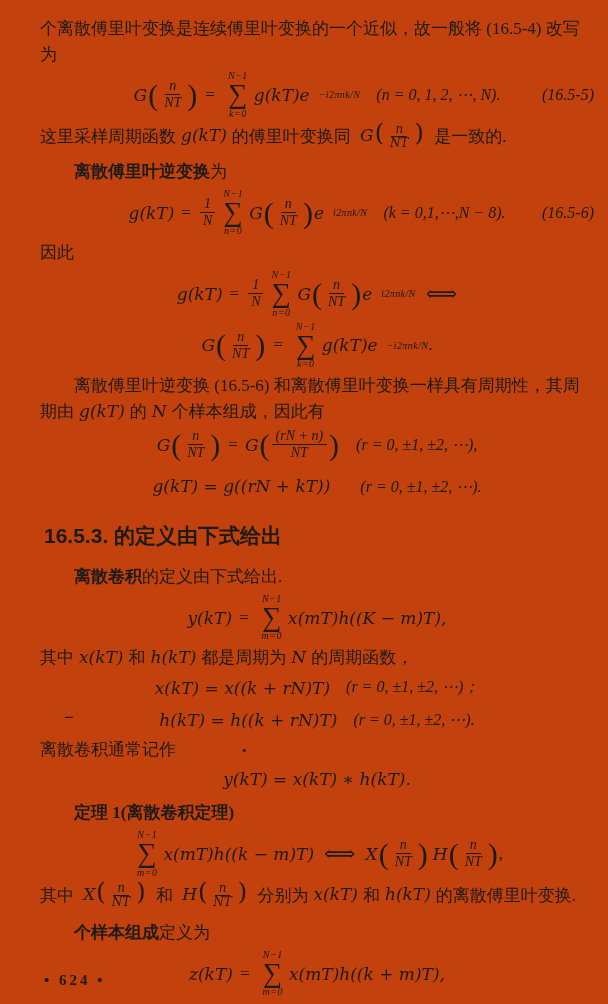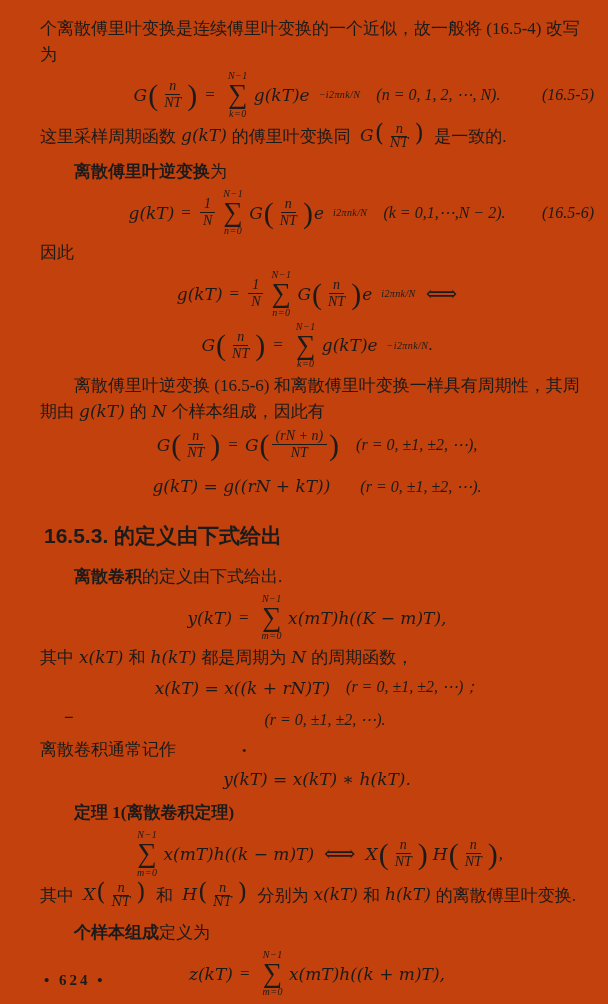--- a/index.html
+++ b/index.html
@@ -99,21 +99,21 @@
         </span>
       <span class="v">G</span>
         <span class="bp">(</span>
         <span class="frac">
           <span class="fn">n</span>
           <span class="fd">NT</span>
         </span>
         <span class="bp">)</span>
       <span class="v">e</span>
         <sup class="sp">i2πnk/N</sup>
-      <span class="cond">(k = 0,1,⋯,N − 2).</span>
+      <span class="cond">(k = 0,1,⋯,N − 8).</span>
     </span>
     <span class="tag">(16.5-6)</span>
   </div>
 
   <p class="para">因此</p>
 
   <div class="eq">
     <span class="eqm">
       <span class="v">g(kT)</span>
       <span class="rel">=</span>
@@ -216,20 +216,21 @@
   <div class="eq" style="margin:2px 0">
     <span class="eqm">
       <span class="v">x(kT) = x((k + rN)T)</span>
       <span class="cond">(r = 0, ±1, ±2, ⋯)；</span>
     </span>
   </div>
 
   <div class="eq" style="margin:2px 0">
     <span class="ldash">−</span>
     <span class="eqm">
+      <span class="v">h(kT) = h((k + rN)T)</span>
       <span class="cond">(r = 0, ±1, ±2, ⋯).</span>
     </span>
   </div>
 
   <p class="para"><span>离散卷积通常记作</span><span class="dot">•</span></p>
 
   <div class="eq" style="margin:2px 0">
     <span class="eqm">
       <span class="v">y(kT) = x(kT) ∗ h(kT).</span>
     </span>

